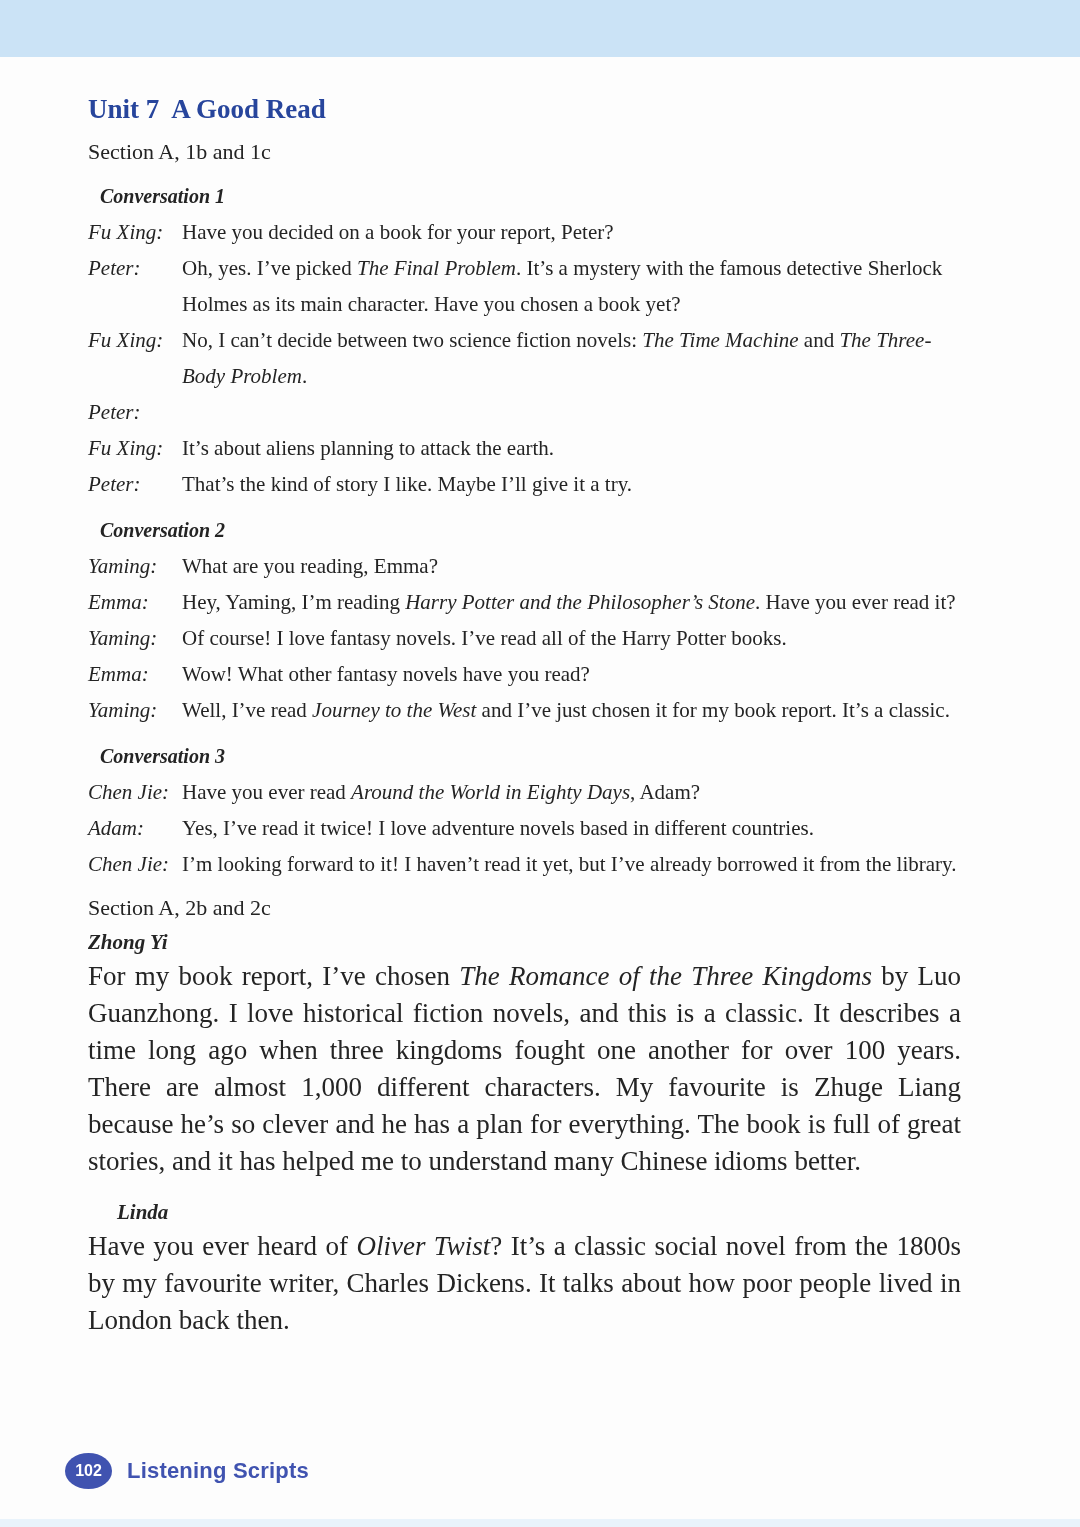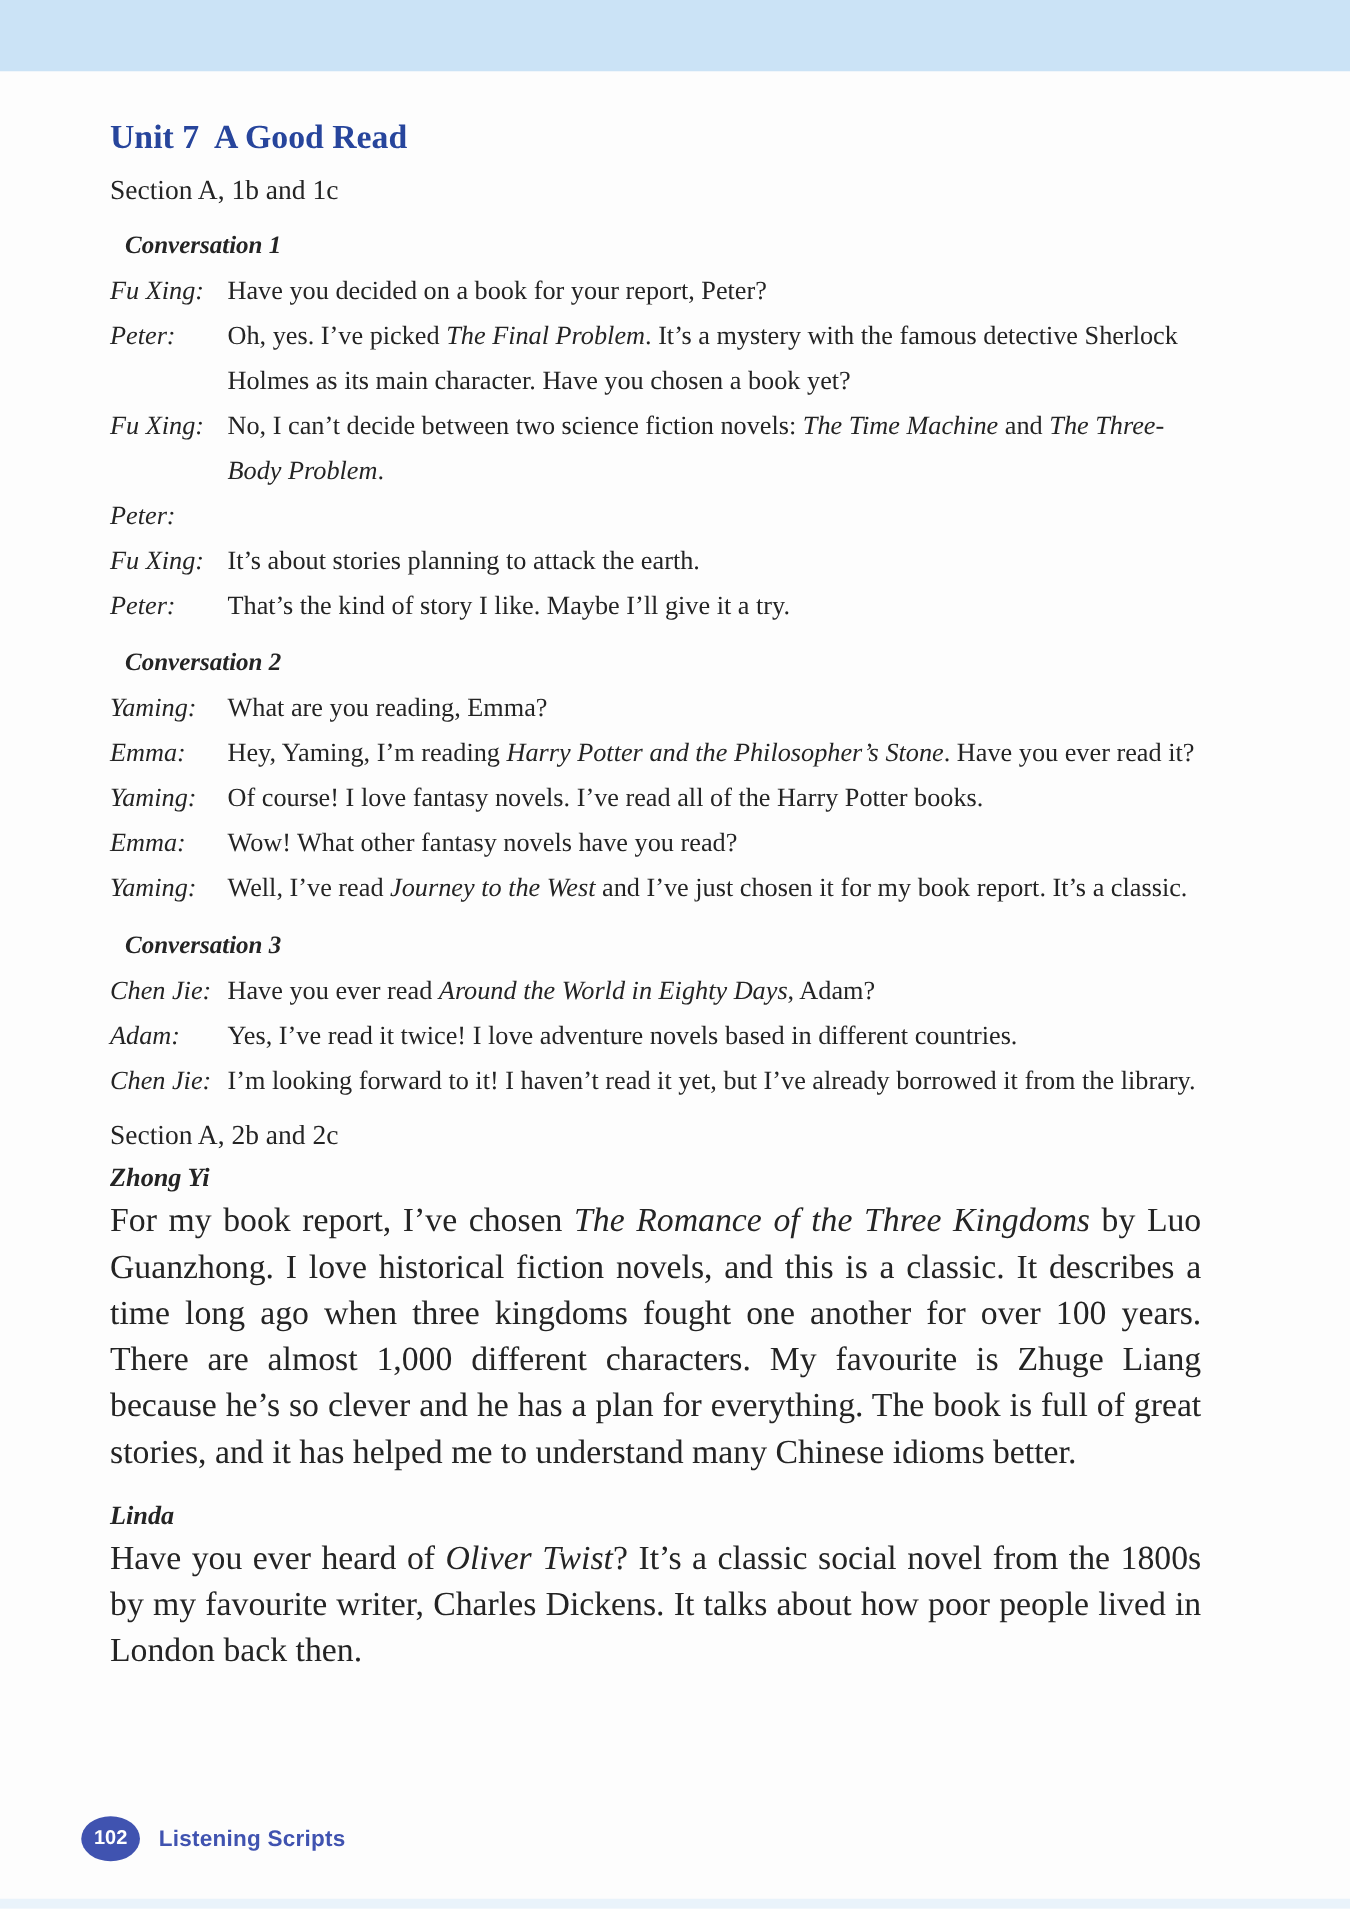--- a/index.html
+++ b/index.html
@@ -53,21 +53,21 @@
   }
   .utterance { flex: 1; }
   .utterance i, .para i { font-style: italic; }
   .mono-name {
     font-size: 21px;
     font-weight: bold;
     font-style: italic;
     line-height: 28px;
     margin-top: 6px;
   }
-  .mono-name.gap { margin-top: 18px; }
+  .mono-name.gap { margin-top: 18px; margin-left: 29px; }
   .para {
     margin: 2px 0 0 0;
     font-size: 27px;
     line-height: 37px;
     text-align: justify;
   }
   .footer {
     position: absolute;
     left: 65px; top: 1453px;
     display: flex;
@@ -83,21 +83,21 @@
     font-weight: bold;
     font-size: 16px;
     display: flex;
     align-items: center;
     justify-content: center;
   }
   .footer-label {
     color: var(--footer-blue, #4053b0);
     font-family: "Liberation Sans", sans-serif;
     font-weight: bold;
-    font-size: 18px;
+    font-size: 22px;
     letter-spacing: 0.2px;
   }
   .bottom-strip {
     position: absolute;
     left: 0; right: 0; bottom: 0;
     height: 8px;
     background: var(--bottom-strip, #e9f3fb);
   }
 </style>
 </head>
@@ -123,21 +123,21 @@
       </div>
       <div class="dialog-row">
         <span class="speaker">Fu Xing:</span>
         <span class="utterance"><span>No, I can’t decide between two science fiction novels: </span><i>The Time Machine</i><span> and </span><i>The Three-Body Problem</i><span>.</span></span>
       </div>
       <div class="dialog-row">
         <span class="speaker">Peter:</span>
       </div>
       <div class="dialog-row">
         <span class="speaker">Fu Xing:</span>
-        <span class="utterance"><span>It’s about stories planning to attack the earth.</span></span>
+        <span class="utterance"><span>It’s about aliens planning to attack the earth.</span></span>
       </div>
       <div class="dialog-row">
         <span class="speaker">Peter:</span>
         <span class="utterance"><span>That’s the kind of story I like. Maybe I’ll give it a try.</span></span>
       </div>
     </div>
 
     <div>
       <div class="conv-title tight">Conversation 2</div>
       <div class="dialog-row">

